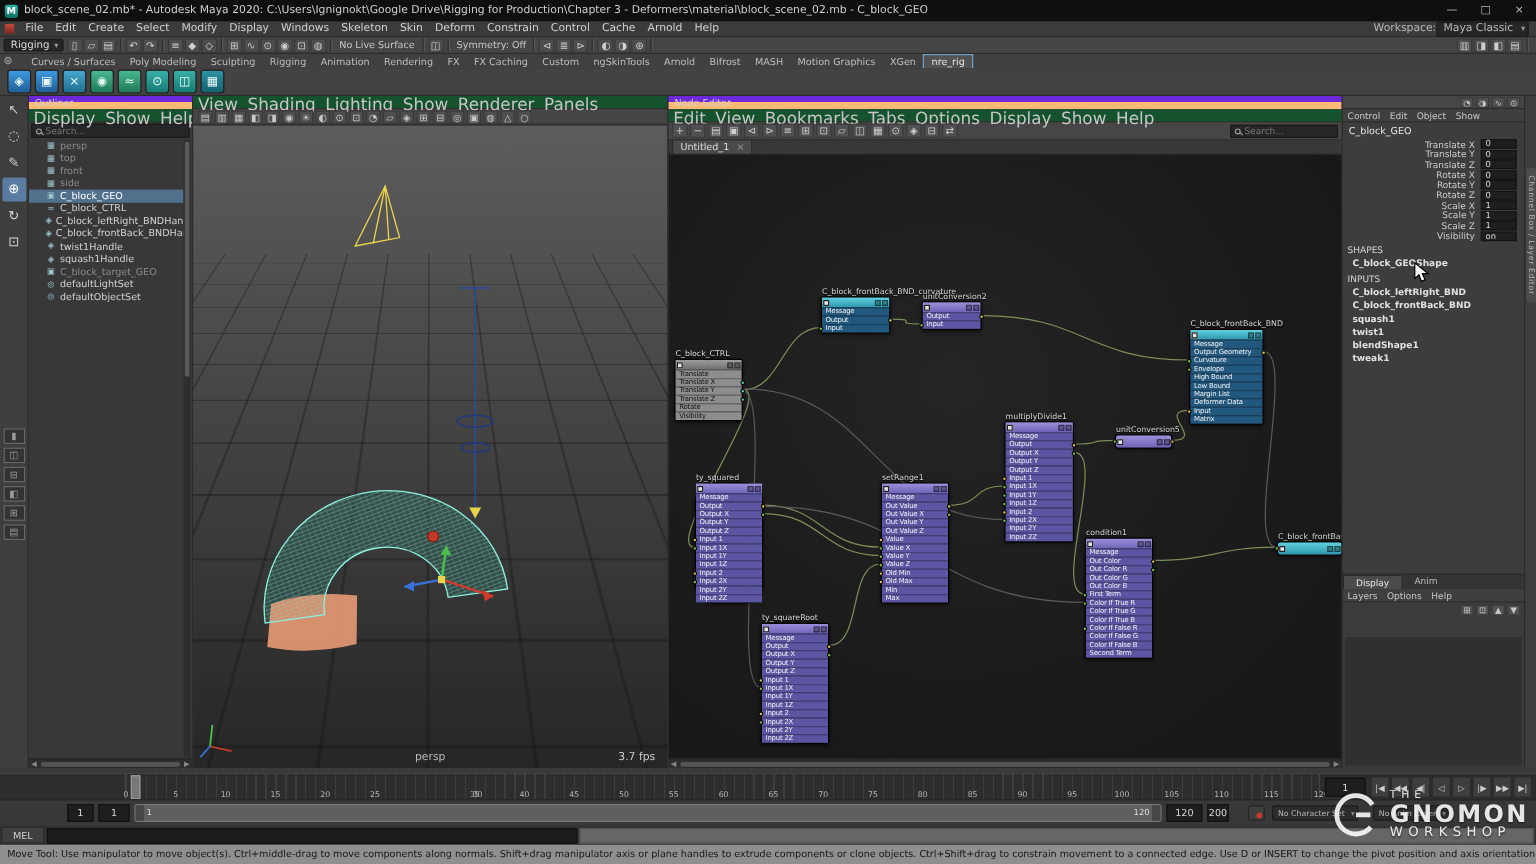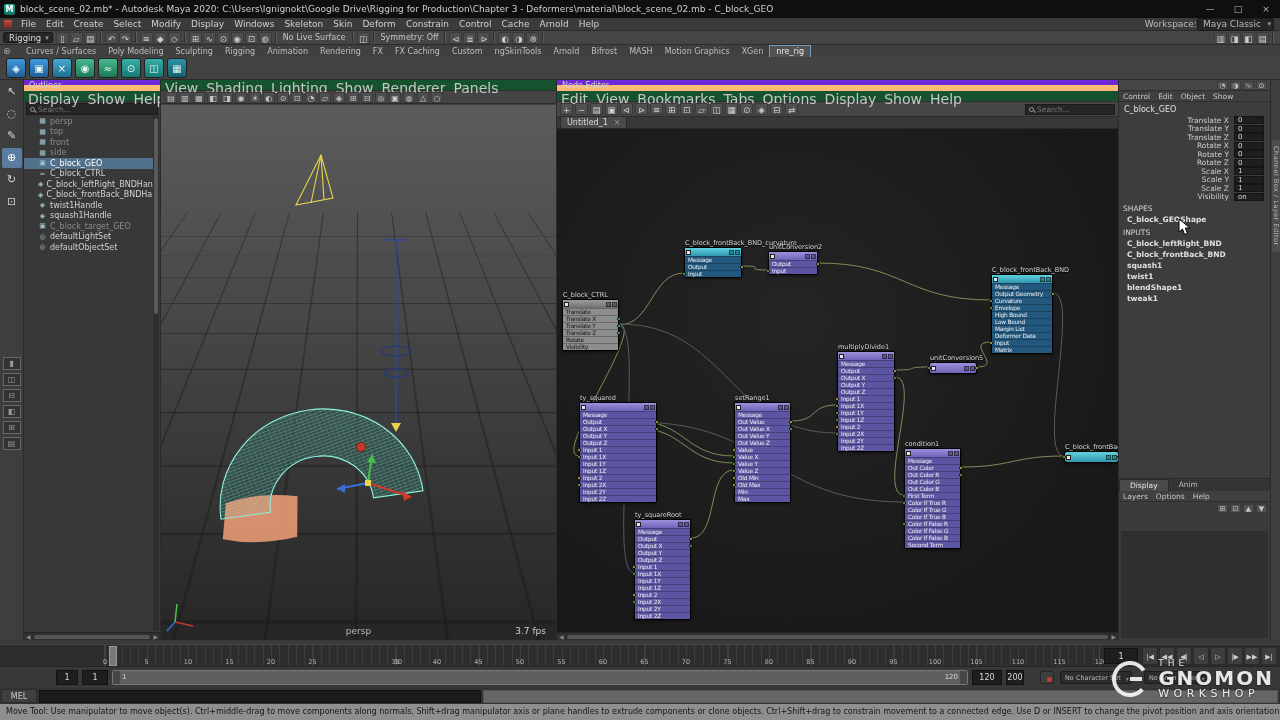--- a/index.html
+++ b/index.html
@@ -616,21 +616,21 @@
             <div class="node-title">unitConversion5</div>
             <div class="node-hdr">
               <span class="chk"></span>
               <span class="hsp"></span>
               <span class="hbtn"></span>
               <span class="hbtn"></span>
             </div>
             <span class="dot dl" style="background: rgb(122, 192, 67);"></span>
             <span class="dot dr" style="background: rgb(224, 195, 74);"></span>
           </div>
-          <div class="node purple" style="left: 22px; top: 273px; width: 78px;">
+          <div class="node purple" style="left: 22px; top: 273px; width: 57px; border-radius: 17px;">
             <div class="node-title">ty_squared</div>
             <div class="node-hdr">
               <span class="chk"></span>
               <span class="hsp"></span>
               <span class="hbtn"></span>
               <span class="hbtn"></span>
             </div>
             <div class="nrow"><span class="nlbl">Message</span></div>
             <div class="nrow"><span class="nlbl">Output</span><span class="dot dr" style="background: rgb(224, 195, 74);"></span></div>
             <div class="nrow"><span class="nlbl">Output X</span><span class="dot dr" style="background: rgb(122, 192, 67);"></span></div>

